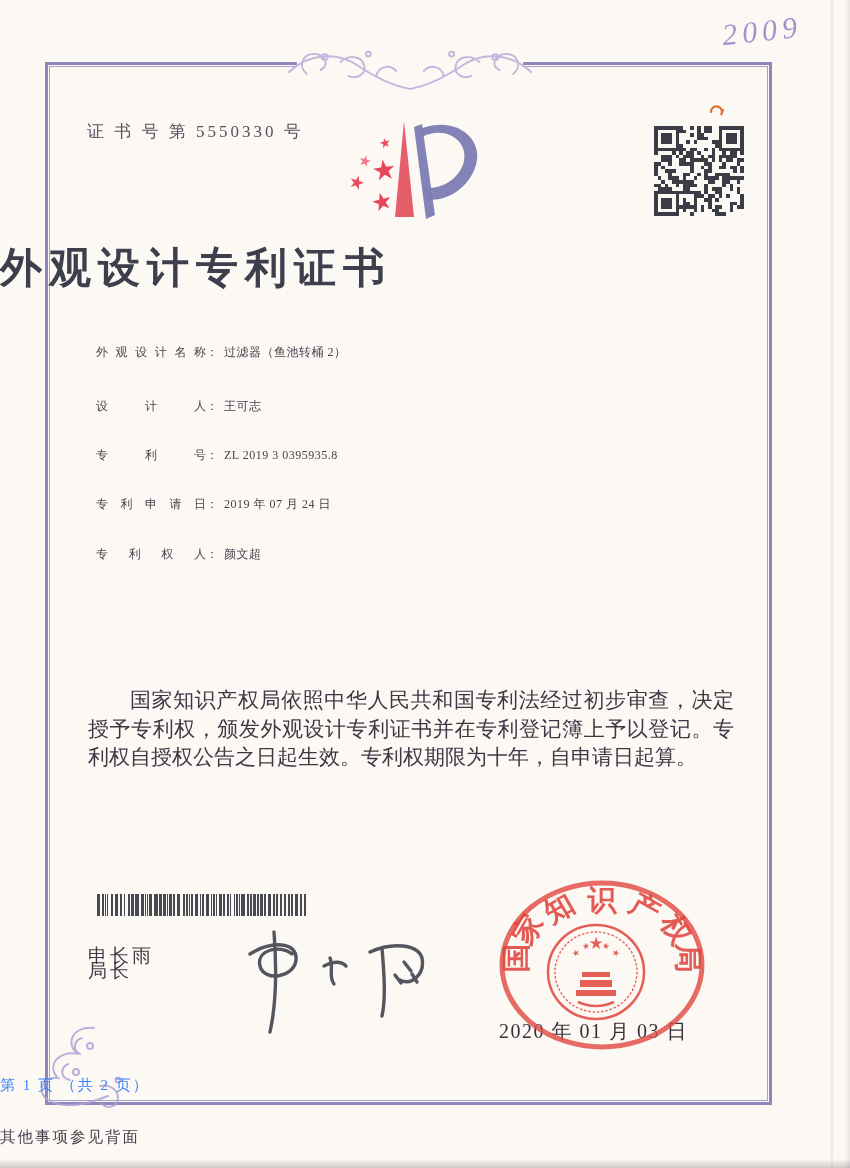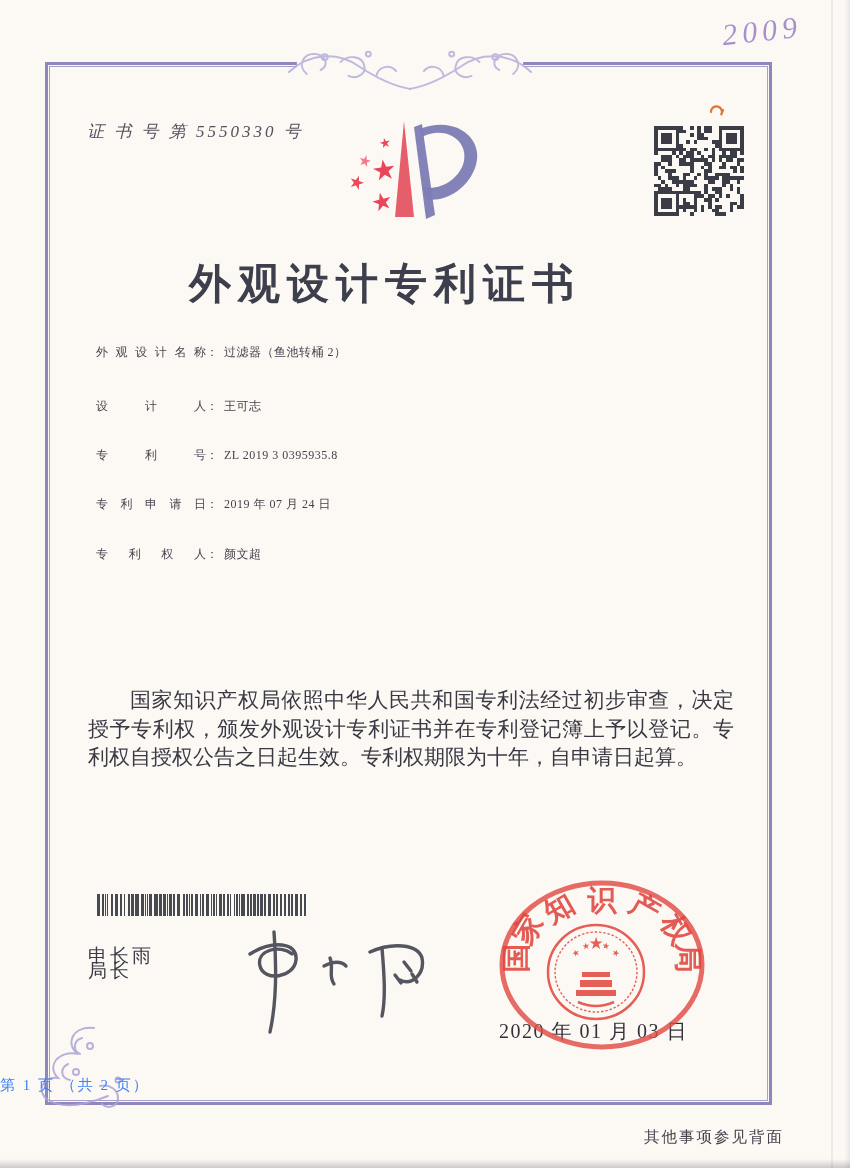--- a/index.html
+++ b/index.html
@@ -12,28 +12,28 @@
   .scan-right{position:absolute;top:0;bottom:0;right:17px;width:2px;background:rgba(140,132,152,.12);}
   .scan-right-edge{position:absolute;top:0;bottom:0;right:0;width:6px;
         background:linear-gradient(to right,rgba(0,0,0,0),rgba(120,115,125,.14));}
   
   .frame{position:absolute;left:45px;top:62px;width:727px;height:1043px;
         border:3px solid #8e87bc;box-sizing:border-box;}
   .frame-inner{position:absolute;left:1px;top:1px;right:1px;bottom:1px;border:1px solid #a89fce;}
   .orn-top{position:absolute;left:281px;top:42px;width:258px;height:56px;}
   .orn-corner{position:absolute;left:30px;top:1024px;width:115px;height:88px;}
   
-  .cert-no{position:absolute;left:87px;top:120px;font-size:17px;letter-spacing:3px;color:#56505e;font-style:italic;}
+  .cert-no{position:absolute;left:87px;top:120px;font-size:17px;letter-spacing:3px;color:#56505e;}
   .handwriting{position:absolute;left:722px;top:14px;font-size:30px;font-style:italic;
         color:#9b7ec6;letter-spacing:5px;transform:rotate(-6deg);opacity:.85;}
   .logo{position:absolute;left:338px;top:115px;width:150px;height:122px;}
   .qr{position:absolute;left:654px;top:126px;width:90px;height:90px;fill:#3a3d46;shape-rendering:crispEdges;}
   .orange-mark{position:absolute;left:708px;top:101px;width:18px;height:18px;}
   
-  .title{position:absolute;left:0;top:240px;width:738px;text-align:center;margin:16px;
+  .title{position:absolute;left:0;top:240px;width:738px;margin:0;
         font-size:42px;font-weight:700;letter-spacing:7px;color:#3d3f4c;}
   
   .field-row{position:absolute;left:96px;font-size:12px;color:#45404d;white-space:nowrap;}
   .flabel{display:inline-block;width:110px;text-align:justify;text-align-last:justify;
         color:#4a4550;vertical-align:bottom;}
   .fcolon{display:inline-block;margin-right:6px;color:#4a4550;}
   .fvalue{letter-spacing:.5px;color:#433f4b;}
   .field2{margin-left:40px;}
   
   .body-text{position:absolute;left:88px;top:686px;width:646px;font-size:21px;
@@ -46,21 +46,21 @@
   .bureau-name{position:absolute;left:88px;top:943px;font-size:19px;letter-spacing:3px;color:#3c3944;}
   .signature{position:absolute;left:212px;top:924px;width:230px;height:115px;}
   
   .seal-date{position:absolute;left:499px;top:1018px;font-size:20px;letter-spacing:1.5px;color:#33303a;}
   .seal{position:absolute;left:498px;top:876px;width:210px;height:180px;pointer-events:none;}
   .seal-char{font-family:"Liberation Serif","DejaVu Serif",serif;font-weight:bold;font-size:29px;
         fill:#e0463e;text-anchor:middle;dominant-baseline:central;opacity:.88;}
   
   .page-info{position:absolute;left:0;top:1076px;width:784px;text-align:left;
         font-size:15px;letter-spacing:2px;color:#3b82f6;}
-  .back-note{position:absolute;left:0;top:1127px;width:784px;text-align:right;
+  .back-note{position:absolute;left:0;top:1127px;width:784px;text-align:left;
         font-size:15.5px;letter-spacing:2px;color:#46424e;}
   .star{font-family:"DejaVu Sans",sans-serif;text-anchor:middle;dominant-baseline:central;}
 </style>
 </head>
 <body>
 
 <div class="page">
 
   <div class="frame">
     <div class="frame-inner"></div>

